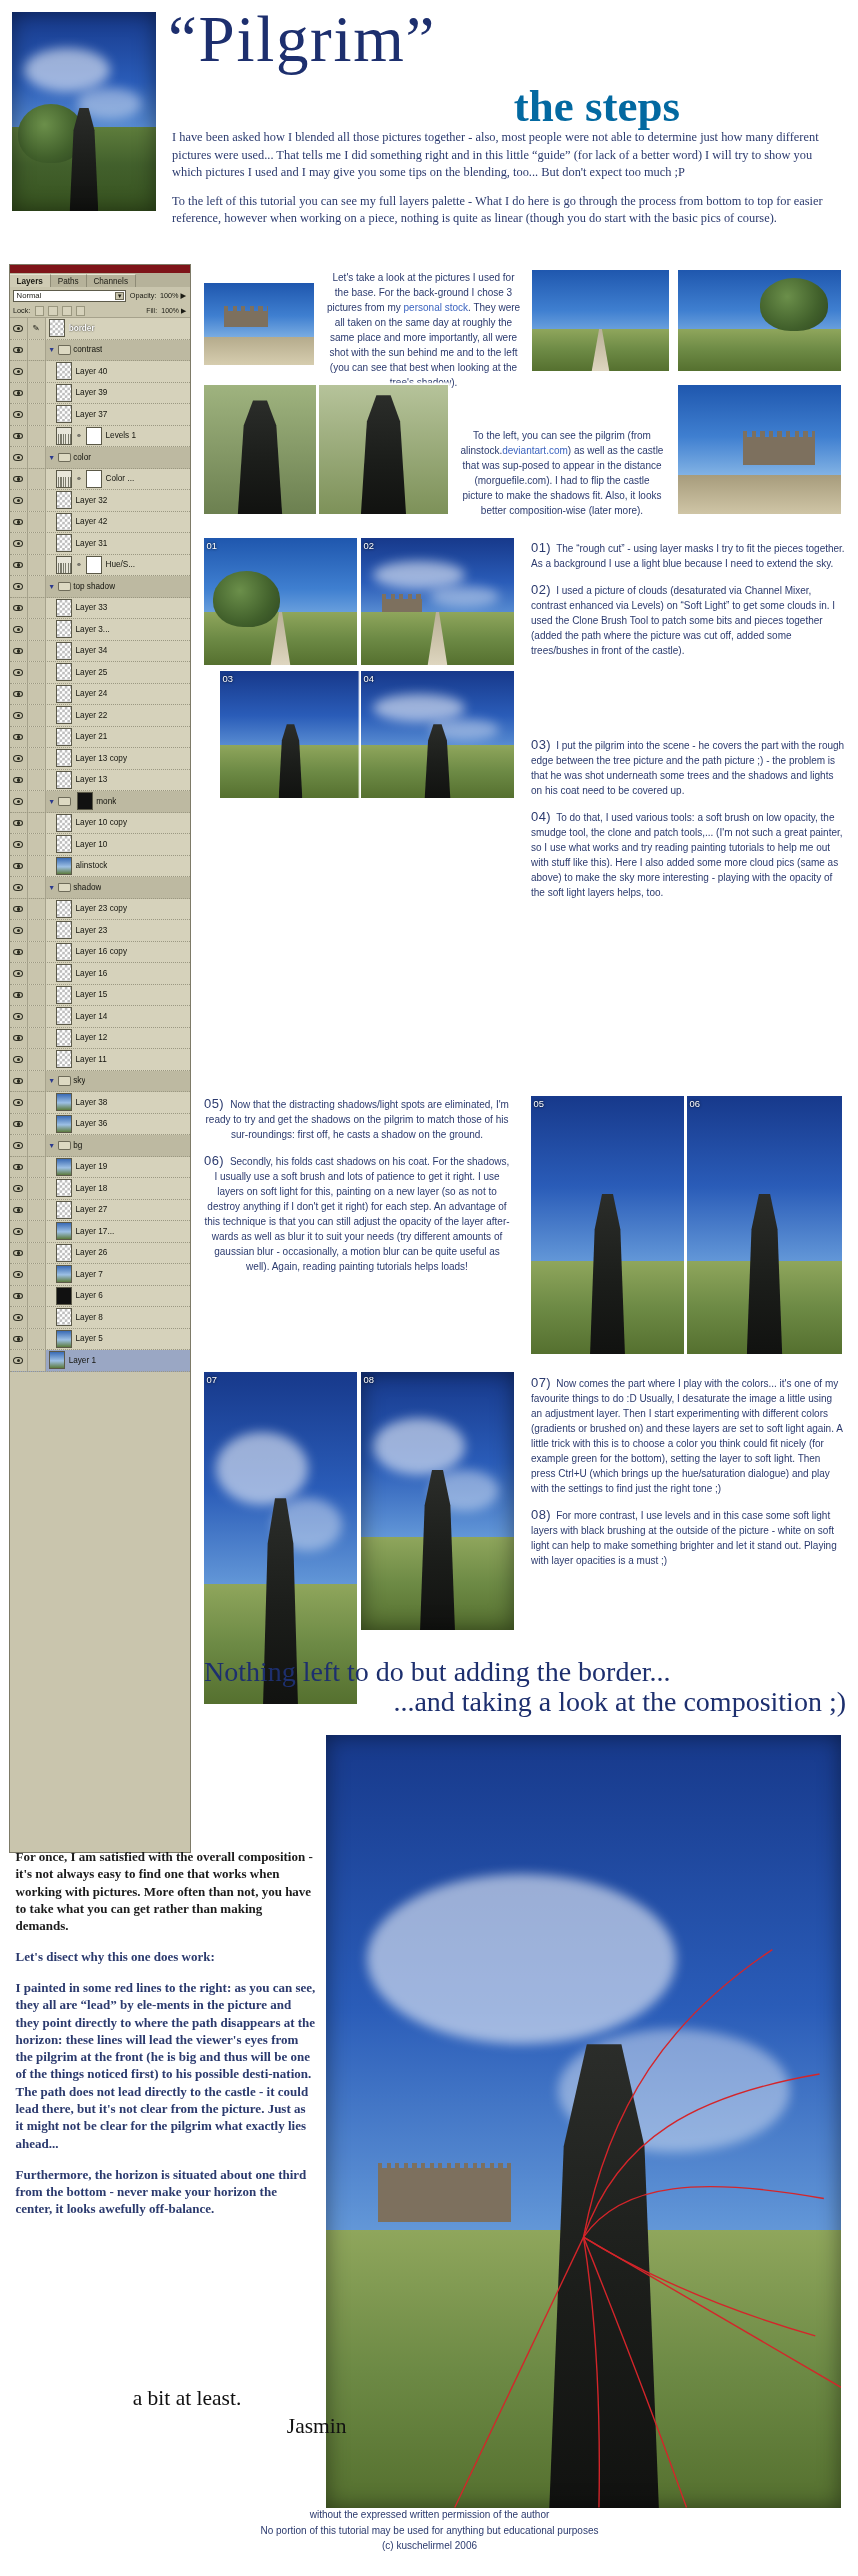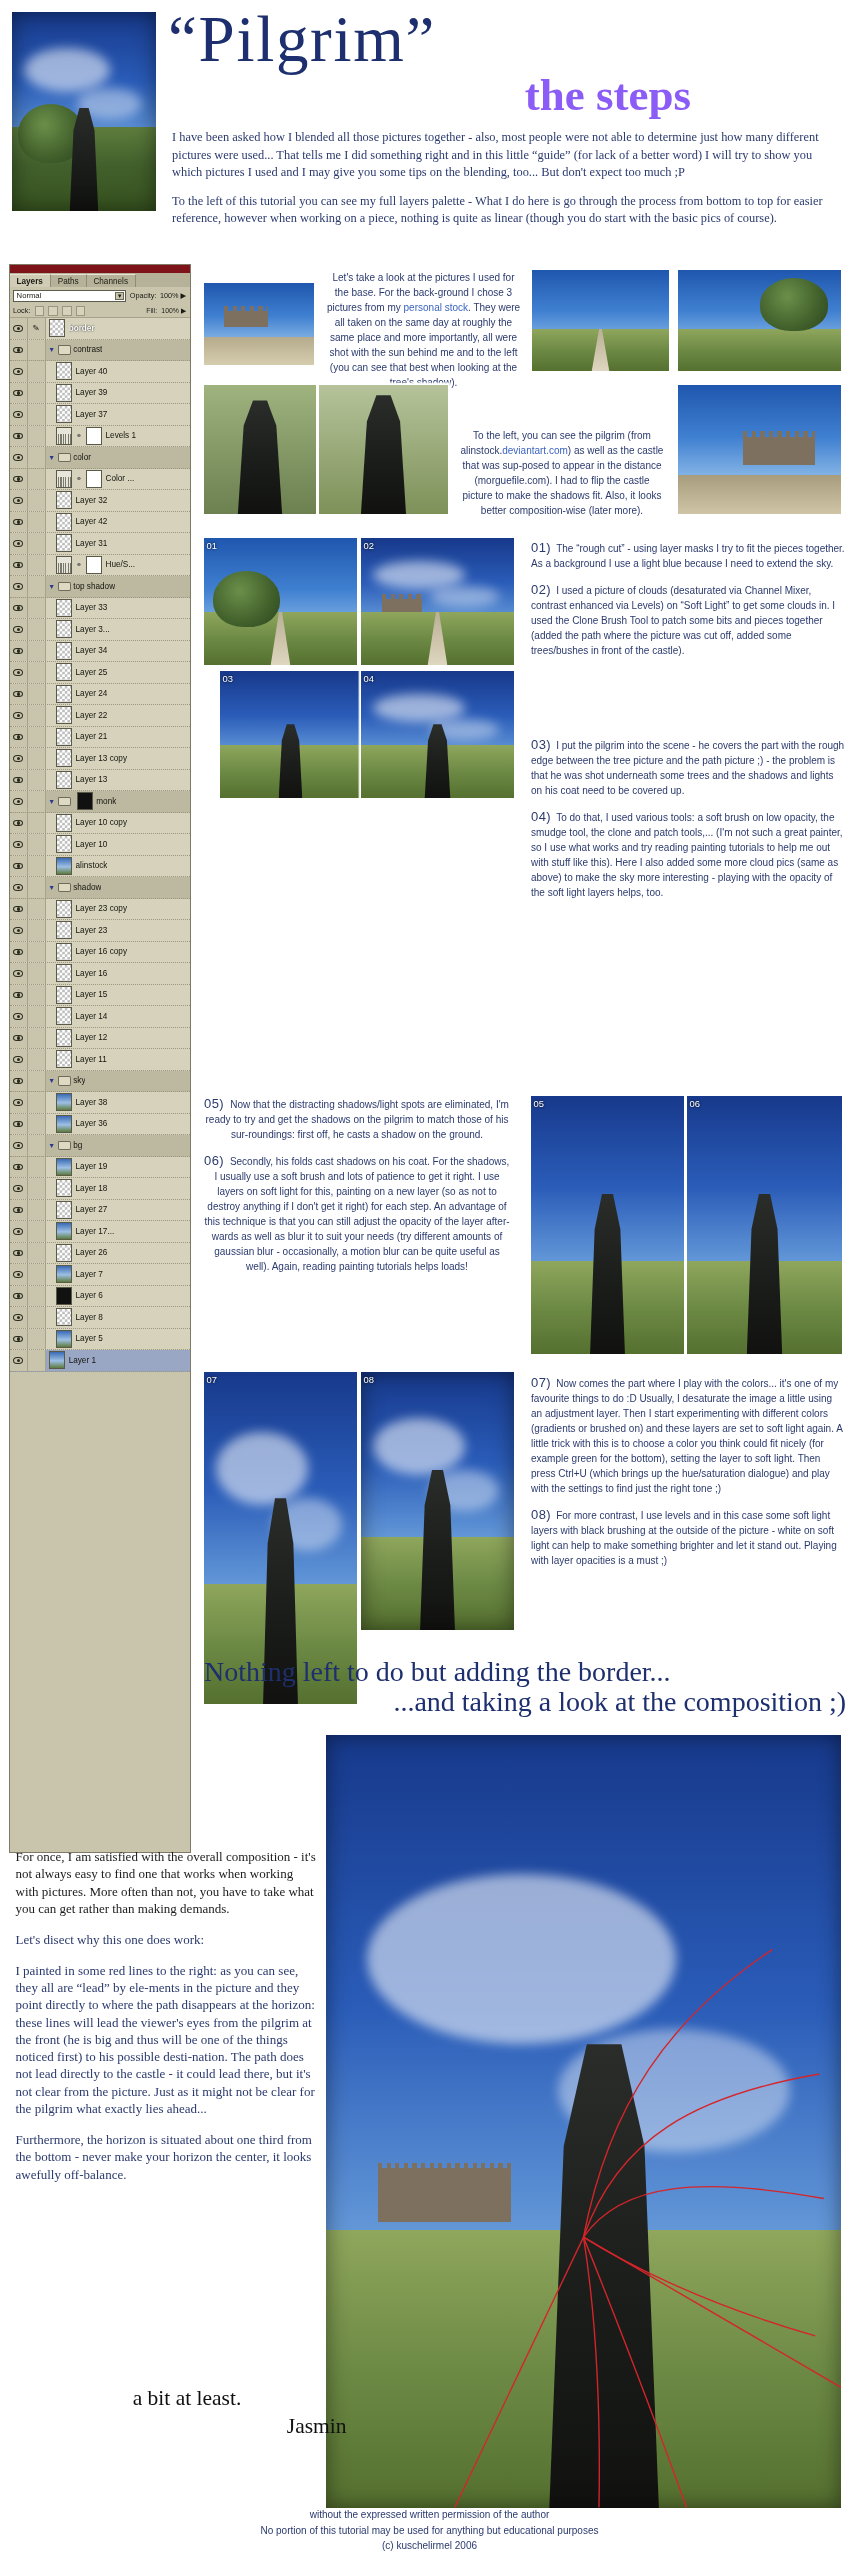--- a/index.html
+++ b/index.html
@@ -64,21 +64,21 @@
 
   
   #hero-photo { left:12px; top:12px; width:144px; height:199px; }
   .title-wrap { position:absolute; left:168px; top:8.6px; width:678px; }
   .title-main {
     font-family:"Liberation Serif", serif; font-size:65px; line-height:.95;
     color:#1d2f6e; letter-spacing:1.7px; margin:0; font-weight:400;
   }
   .title-sub {
     font-family:"Liberation Serif", serif; font-size:45px; line-height:.95;
-    color:#8b5cf6; margin:4px; text-align:right; padding-right:151px;
+    color:#0369a1; margin:15px; text-align:right; padding-right:151px;
   }
   .intro { position:absolute; left:172px; top:129px; width:671px; }
   .intro p {
     font-family:"Liberation Serif", serif;
     color:#2b3a6e; font-size:12.4px; line-height:1.42; margin:0 0 11px 0;
   }
 
   
   #layers-panel {
     position:absolute; left:8.6px; top:264px; width:182px; height:1589px;
@@ -173,21 +173,21 @@
   .center-txt { text-align:center; }
 
   
   .big-line {
     font-family:"Liberation Serif", serif; color:#1d2f6e;
     font-size:28px; line-height:1.08; margin:0;
   }
   .big-line.sub { text-align:right; }
 
   
-  .comp-text { position:absolute; left:15.5px; top:1848px; width:301px; }
+  .comp-text { position:absolute; left:15.5px; top:1848px; width:301px;font-weight:bold; }
   .comp-text p {
     font-family:"Liberation Serif", serif; color:#1b1b1b;
     font-size:13px; line-height:1.33; margin:0 0 13.7px 0;
   }
   .comp-text p.blue { color:#2b3a6e; }
   .signoff {
     position:absolute; left:15.5px; top:2385px; width:343px;
     font-family:"Liberation Serif", serif; color:#111; font-size:21.5px; line-height:1.3;
   }
   .signoff .l2 { text-align:center; }

